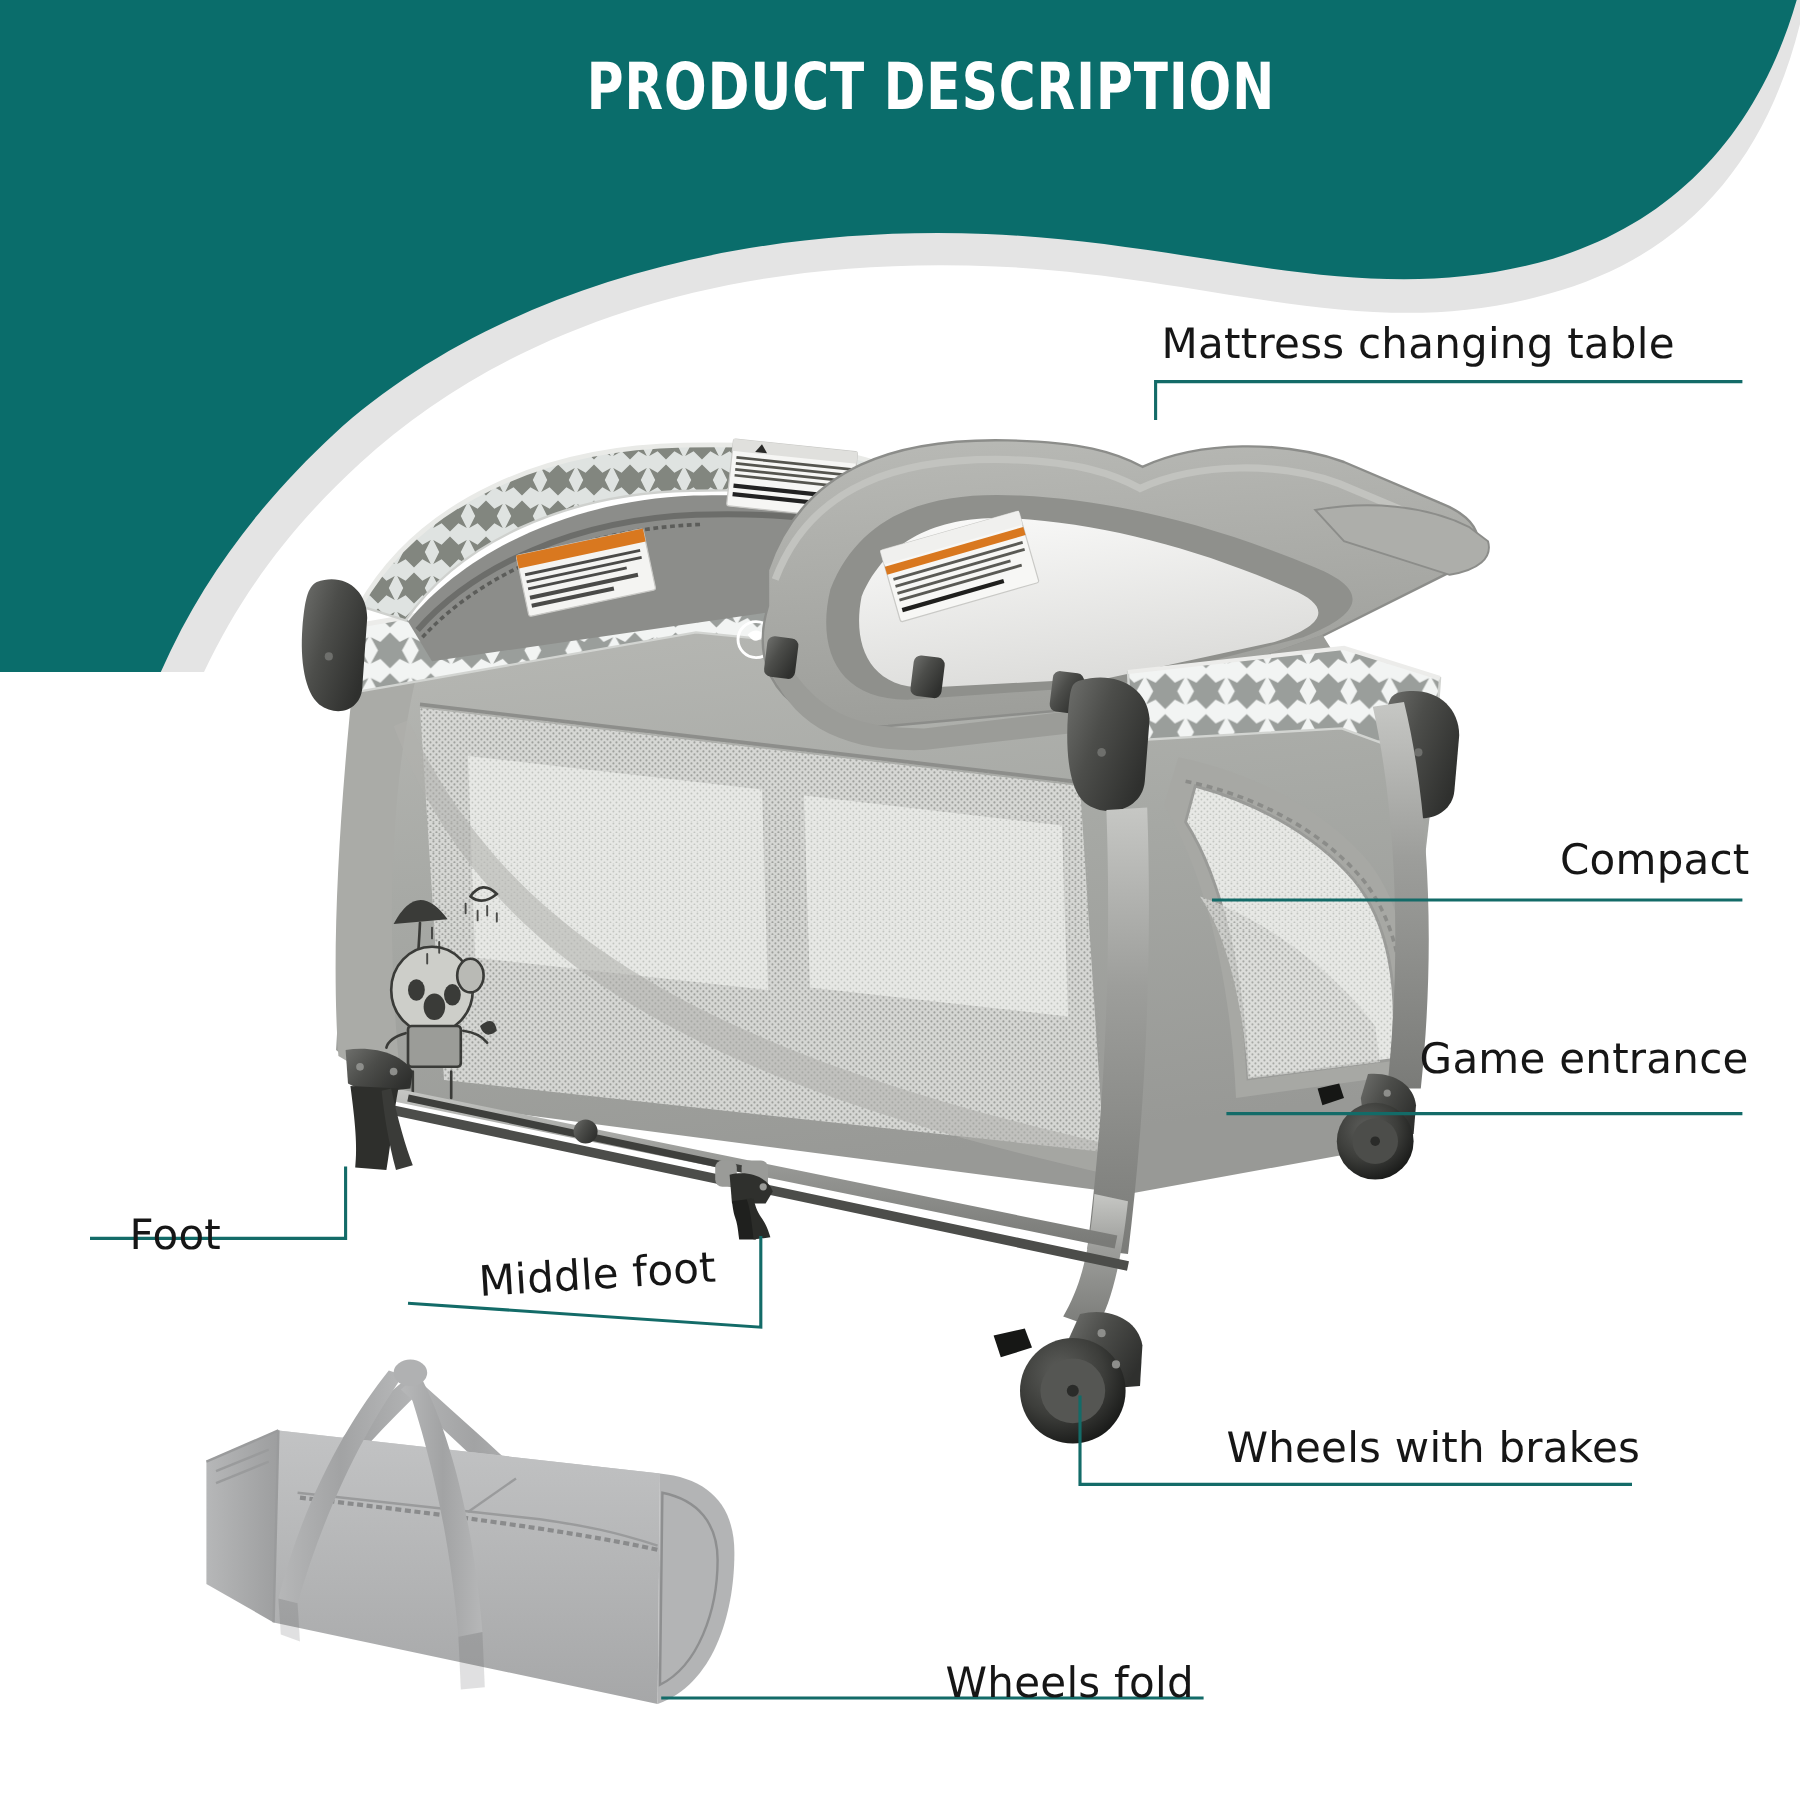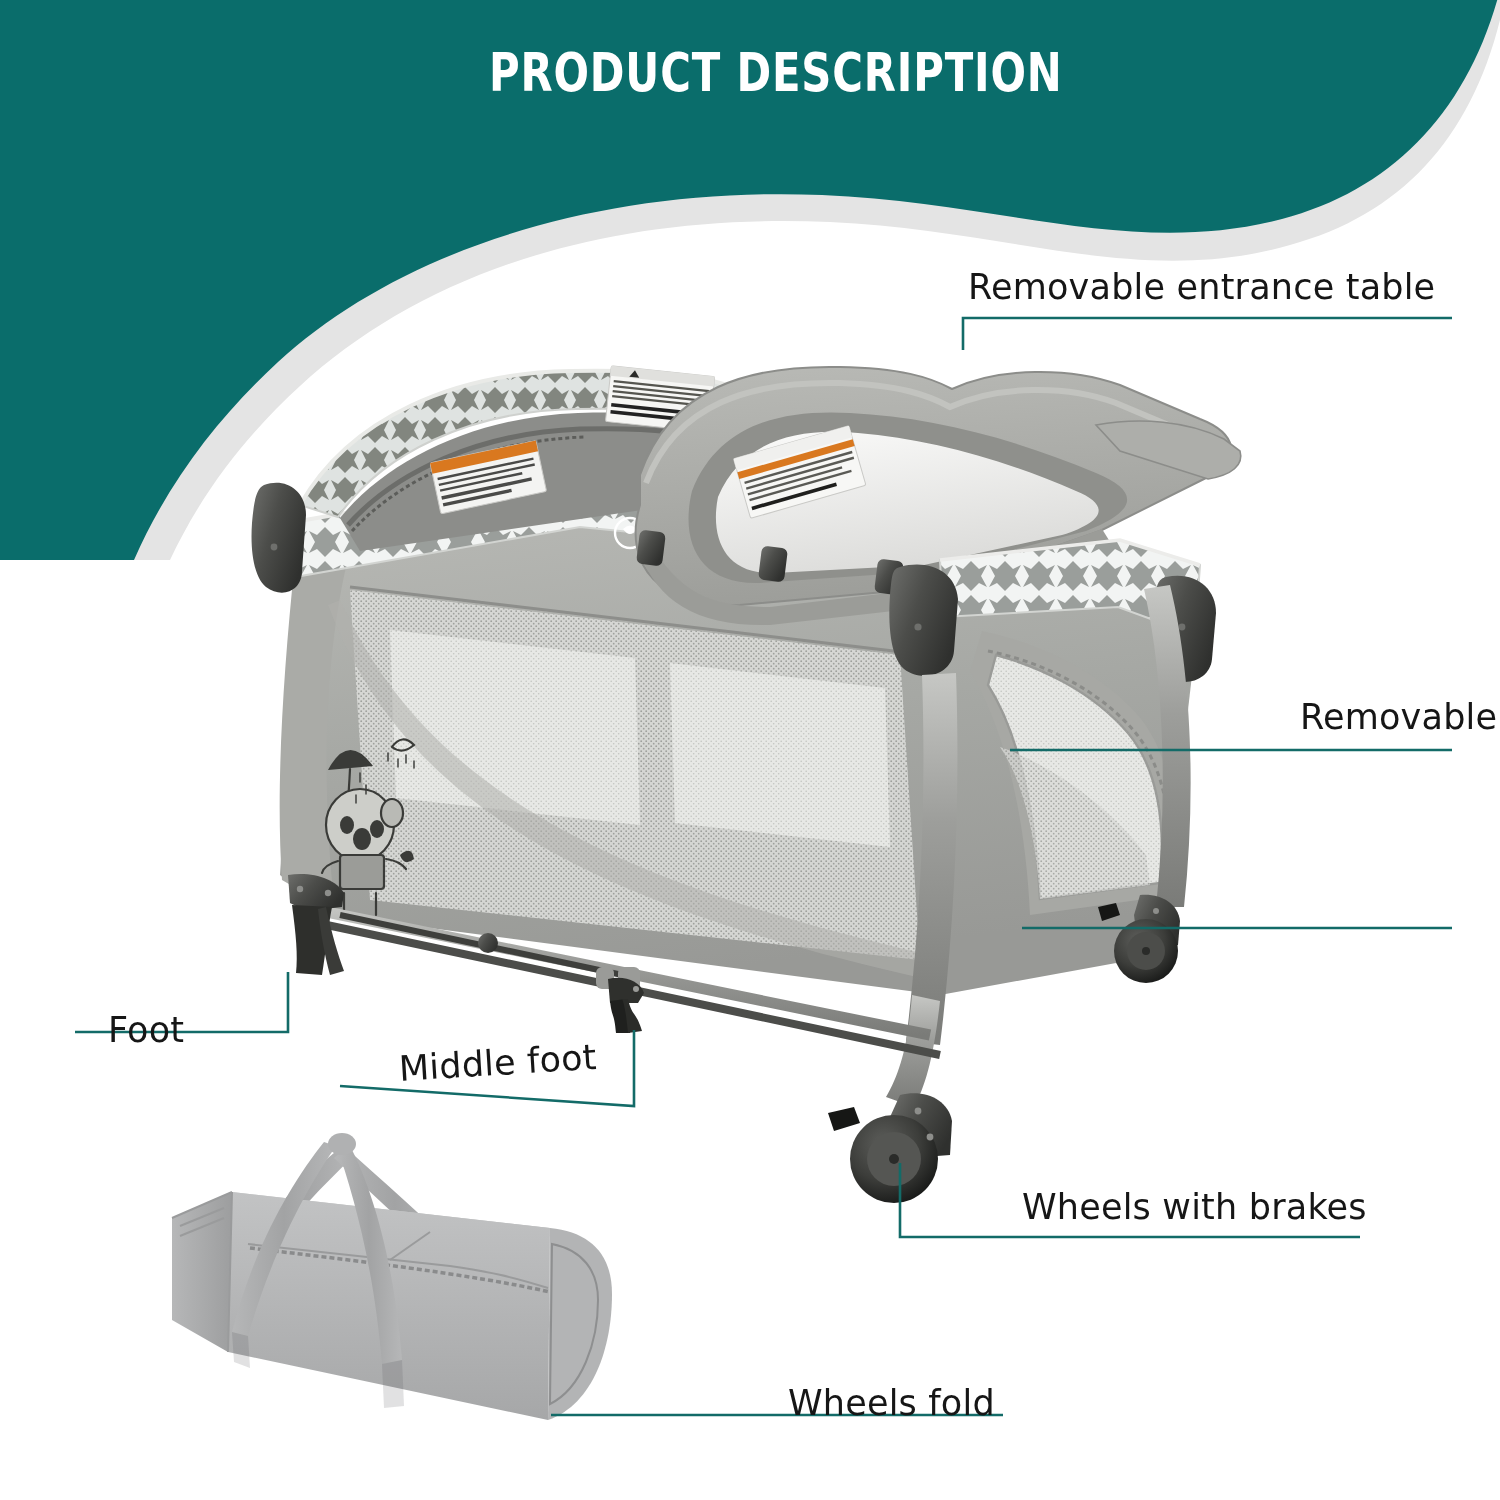--- a/index.html
+++ b/index.html
@@ -411,33 +411,36 @@
     <g opacity="0.18" fill="#5a5b5c">
       <path d="M 98,216 L 82,212 L 84,242 L 100,248 Z"></path>
       <path d="M 252,240 L 232,244 L 234,288 L 254,286 Z"></path>
     </g>
   </svg>
 
   <svg class="leader" style="left:0; top:0; width:1500px; height:1500px;">
     <path d="M 963,350 L 963,318 L 1452,318"></path>
   </svg>
   <div class="callout" style="left:968px; top:270px;">
-    <span class="txt">Removable entrance table</span>
+    <span class="txt">Mattress changing table</span>
   </div>
 
   <svg class="leader" style="left:0; top:0; width:1500px; height:1500px;">
     <path d="M 1010,750 L 1452,750"></path>
   </svg>
   <div class="callout" style="left:1300px; top:700px;">
-    <span class="txt">Removable</span>
+    <span class="txt">Compact</span>
   </div>
 
   <svg class="leader" style="left:0; top:0; width:1500px; height:1500px;">
     <path d="M 1022,928 L 1452,928"></path>
   </svg>
+  <div class="callout" style="left:1183px; top:866px;">
+    <span class="txt">Game entrance</span>
+  </div>
 
   <svg class="leader" style="left:0; top:0; width:1500px; height:1500px;">
     <path d="M 75,1032 L 288,1032 L 288,972"></path>
   </svg>
   <div class="callout" style="left:108px; top:1013px;">
     <span class="txt">Foot</span>
   </div>
 
   <svg class="leader" style="left:0; top:0; width:1500px; height:1500px;">
     <path d="M 340,1086 L 634,1106 L 634,1030"></path>

